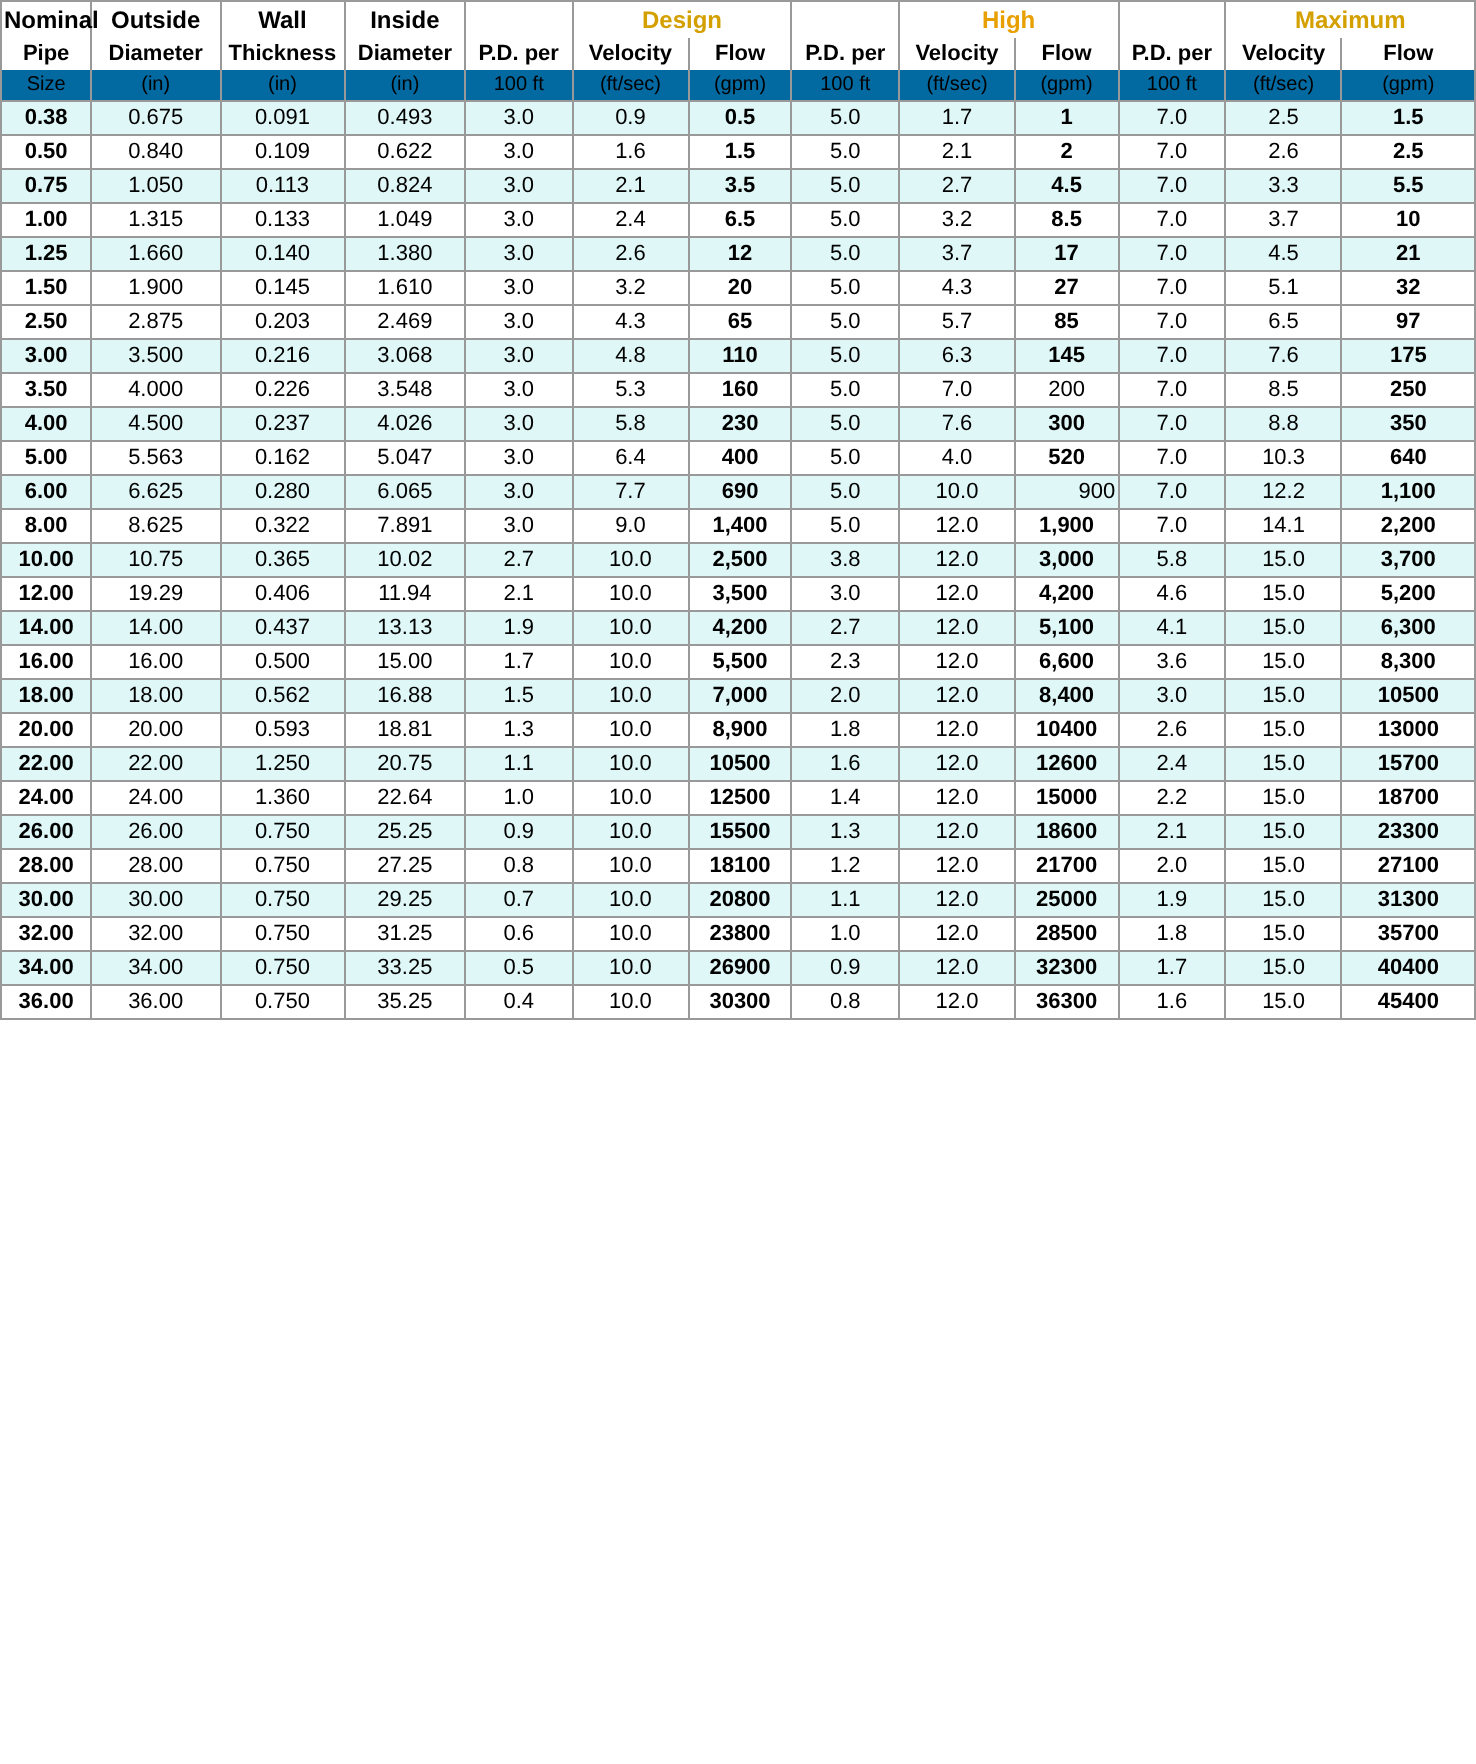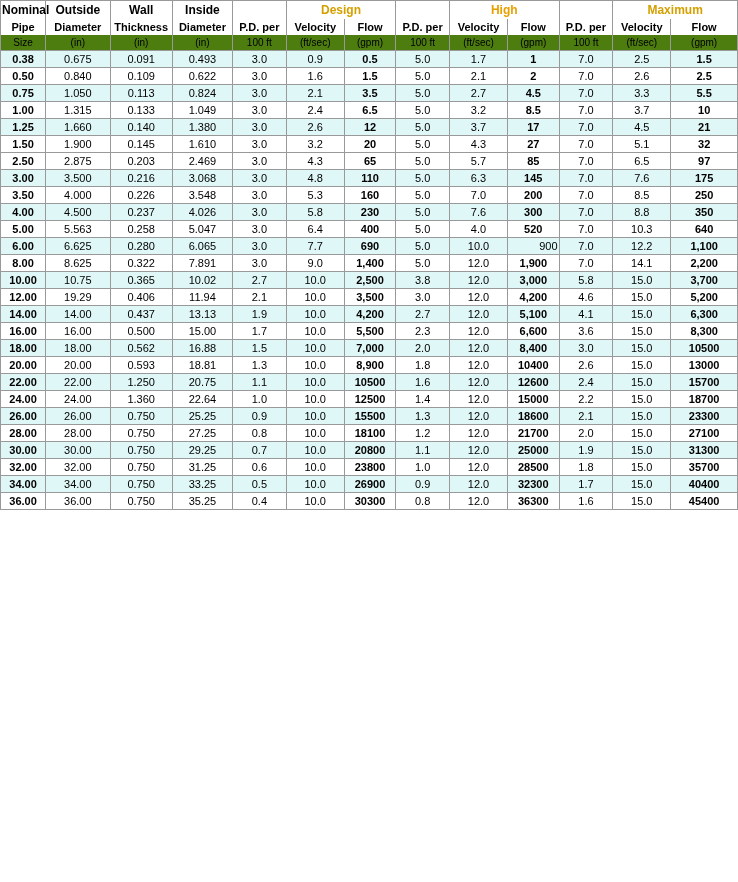--- a/index.html
+++ b/index.html
@@ -31,21 +31,21 @@
       border-bottom: none;
     }
     .header-row-2 th {
       background: #fff;
       font-weight: bold;
       font-size: 11px;
       border-top: none;
       border-bottom: none;
     }
     .header-row-3 th {
-      background: #4d7c0f;
+      background: #0369a1;
       font-weight: normal;
       font-size: 10px;
       border-top: none;
     }
     .design-header { color: #d4a000; font-weight: bold; }
     .high-header { color: #e8a000; font-weight: bold; }
     .max-header { color: #d4a000; font-weight: bold; }
     
     .row-cyan td { background: #e0f7f7; }
     .row-white td { background: #fff; }
@@ -243,21 +243,21 @@
         <tr class="row-white">
           <td style="font-weight: bold;">3.50</td>
           <td>4.000</td>
           <td>0.226</td>
           <td>3.548</td>
           <td>3.0</td>
           <td>5.3</td>
           <td style="font-weight: bold;">160</td>
           <td>5.0</td>
           <td>7.0</td>
-          <td style="font-weight: bold;">200</td>
+          <td style="font-weight: normal;">200</td>
           <td>7.0</td>
           <td>8.5</td>
           <td style="font-weight: bold;">250</td>
         </tr>
         <tr class="row-cyan">
           <td style="font-weight: bold;">4.00</td>
           <td>4.500</td>
           <td>0.237</td>
           <td>4.026</td>
           <td>3.0</td>
@@ -266,21 +266,21 @@
           <td>5.0</td>
           <td>7.6</td>
           <td style="font-weight: bold; margin-top: 22px;">300</td>
           <td>7.0</td>
           <td>8.8</td>
           <td style="font-weight: bold;">350</td>
         </tr>
         <tr class="row-white">
           <td style="font-weight: bold;">5.00</td>
           <td>5.563</td>
-          <td>0.258</td>
+          <td>0.162</td>
           <td>5.047</td>
           <td>3.0</td>
           <td>6.4</td>
           <td style="font-weight: bold;">400</td>
           <td>5.0</td>
           <td>4.0</td>
           <td style="font-weight: bold;">520</td>
           <td>7.0</td>
           <td>10.3</td>
           <td style="font-weight: bold;">640</td>

